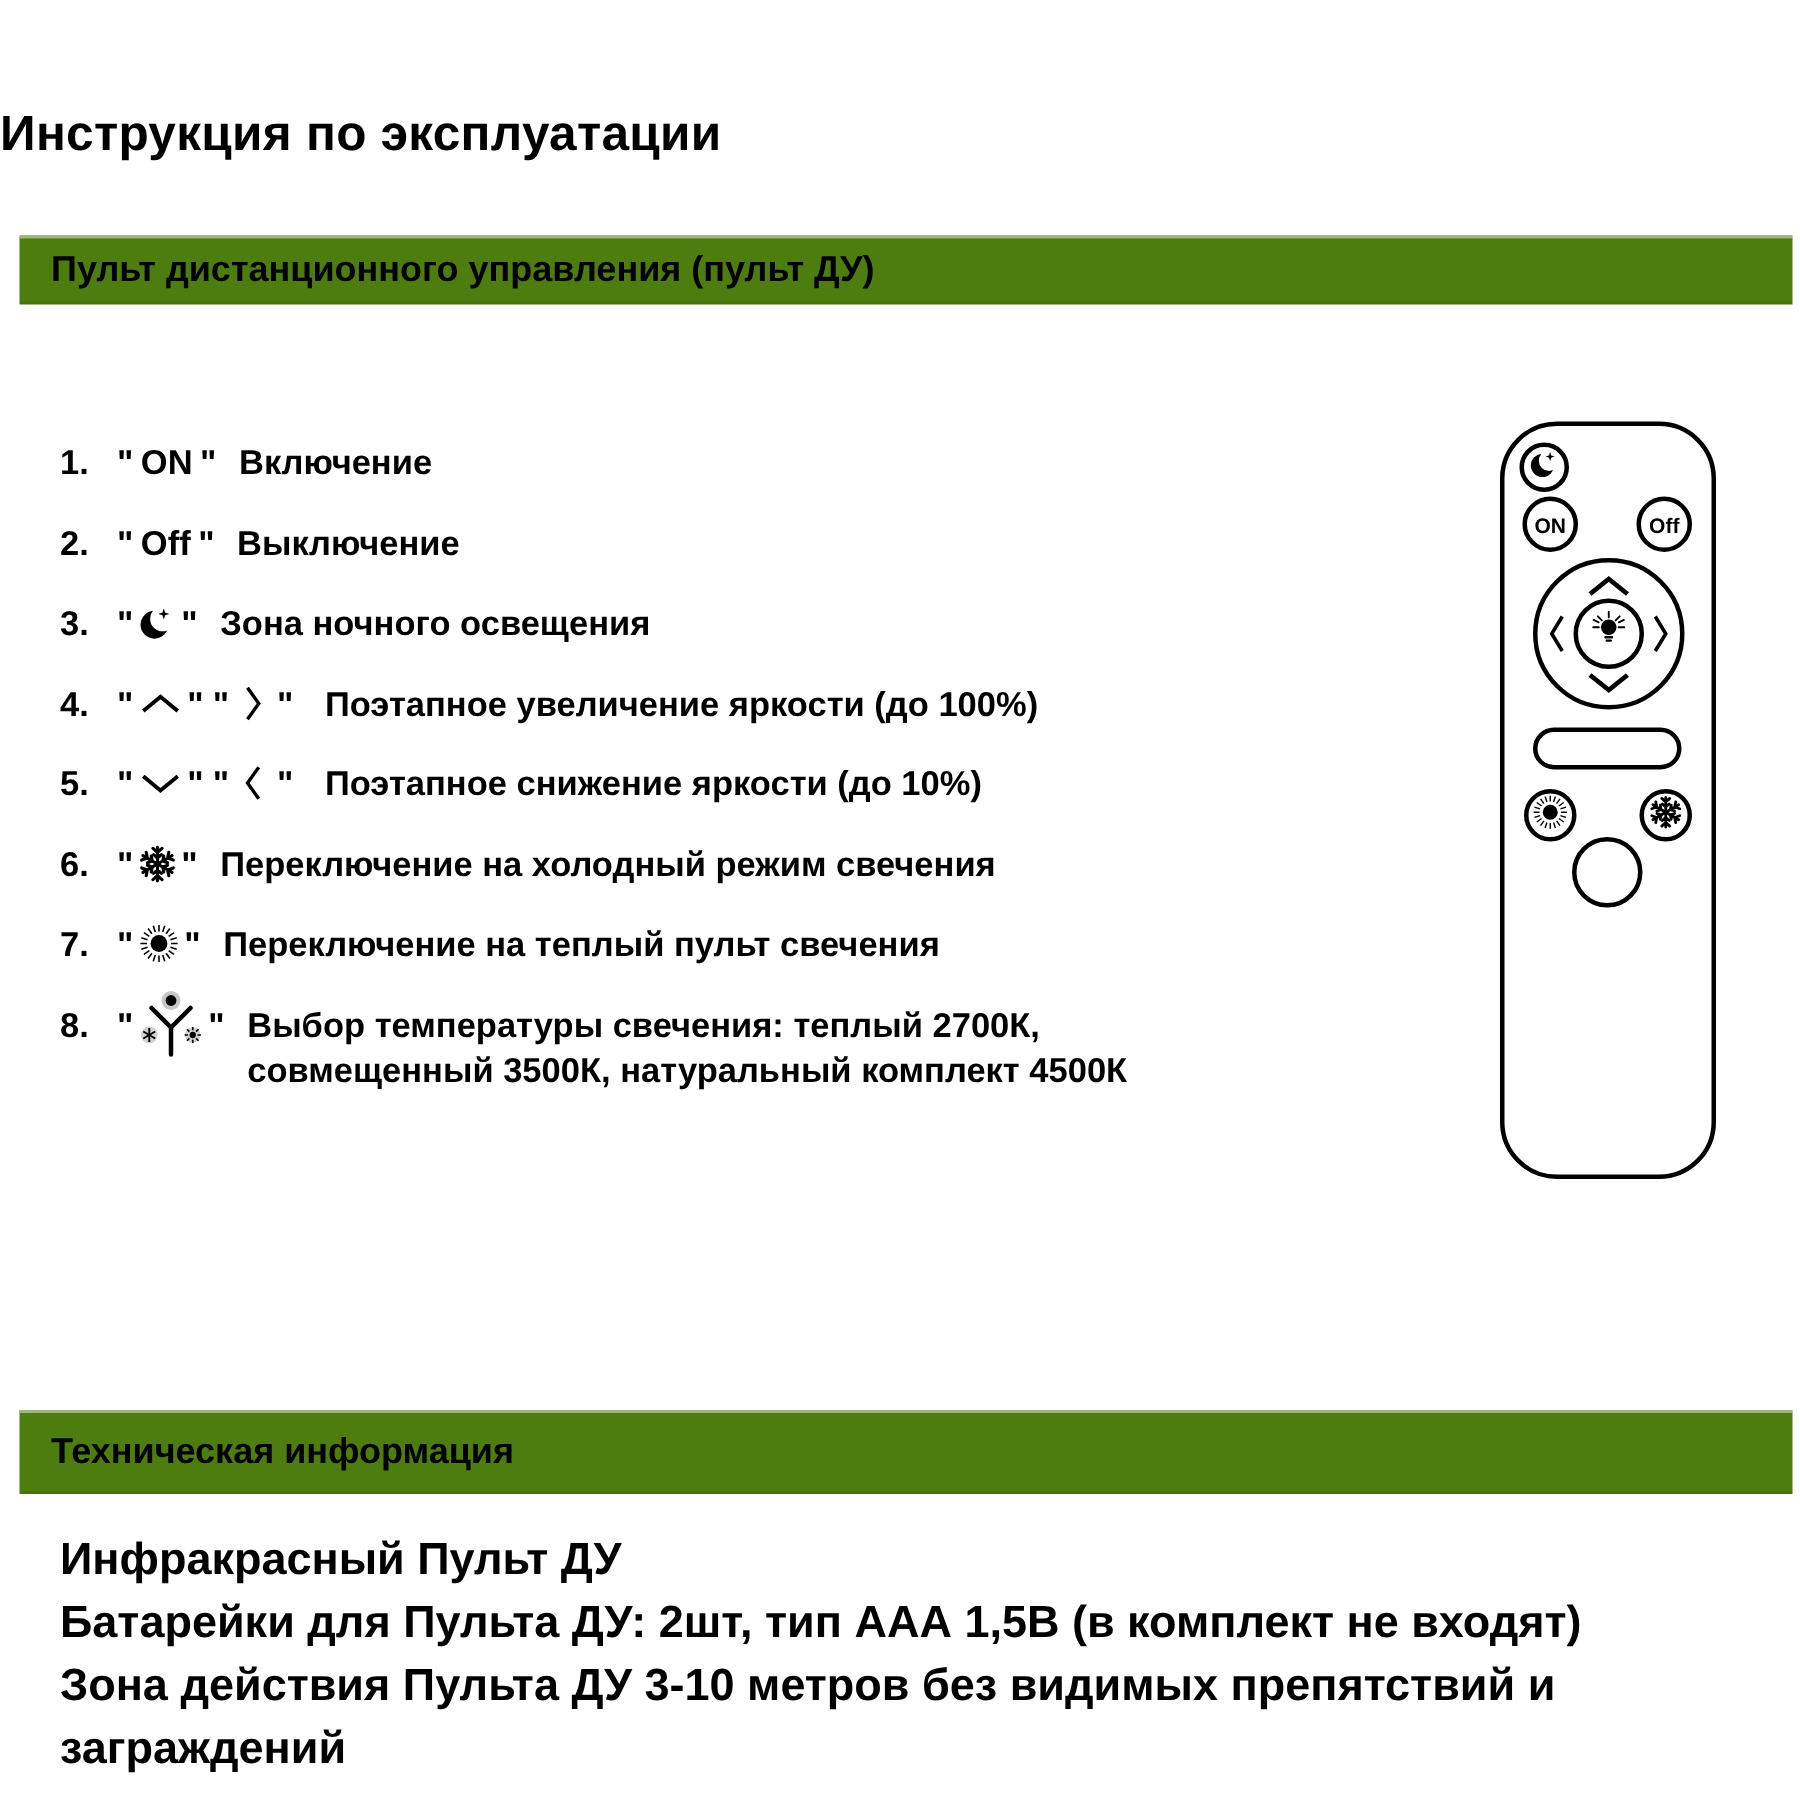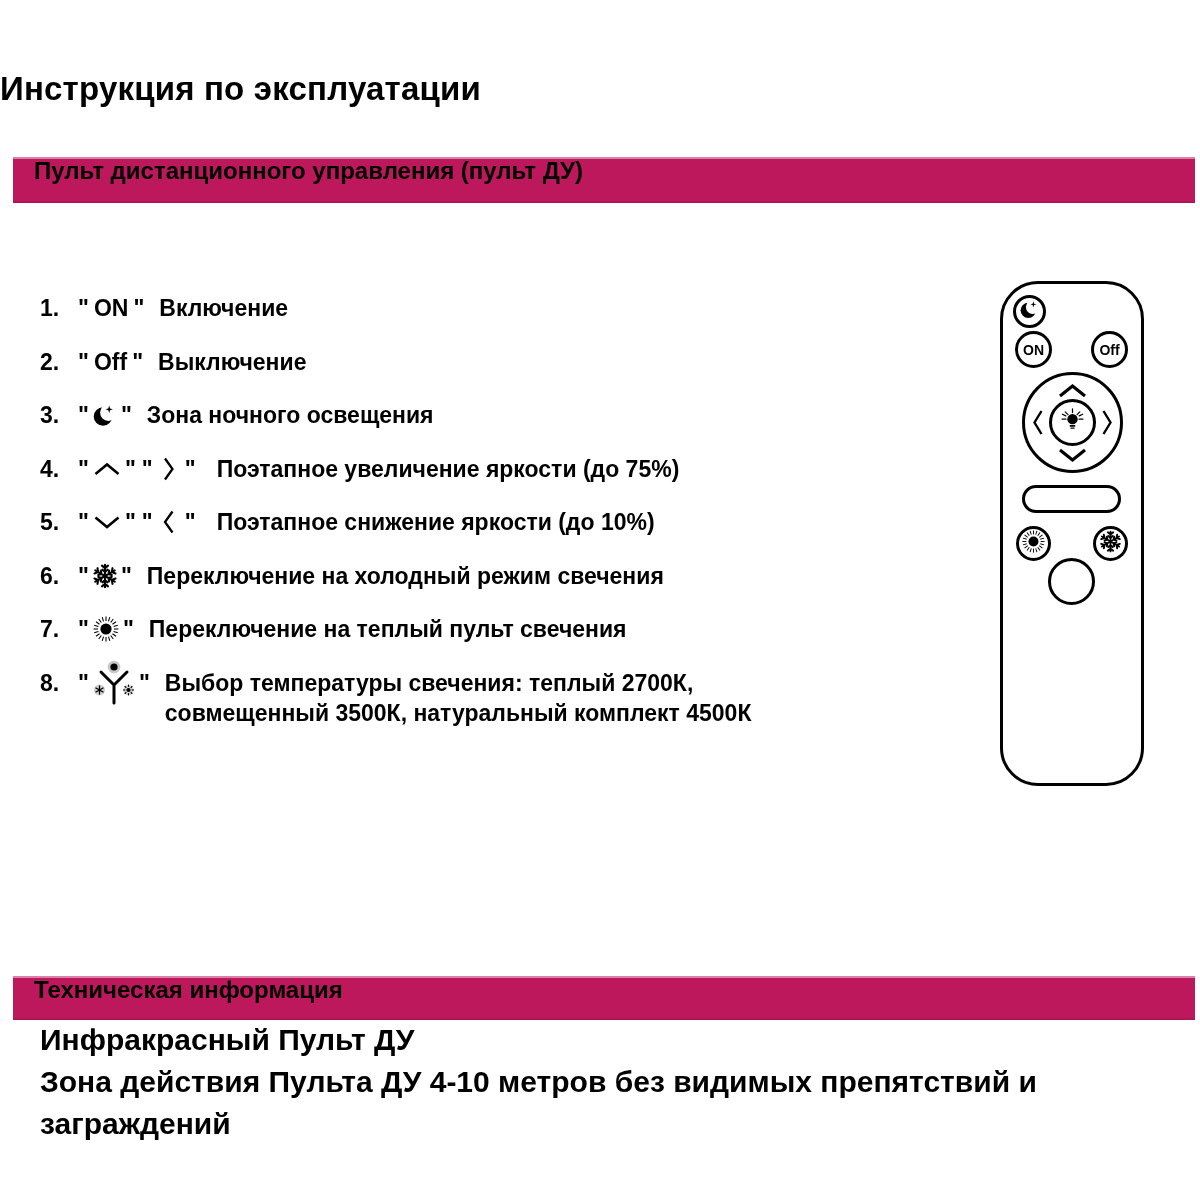--- a/index.html
+++ b/index.html
@@ -6,27 +6,27 @@
   body{
     width:1200px;height:1200px;position:relative;background:#ffffff;
     font-family:"Liberation Sans","DejaVu Sans",sans-serif;
     font-weight:700;color:#000;overflow:hidden;
   }
   .title{
     position:absolute;top:70px;left:0;width:100%;margin:0;
     font-size:33px;letter-spacing:0.2px;
   }
   .section-bar{
-    position:absolute;left:13px;right:5px;height:46px;background:#be185d;
-    display:flex;align-items:flex-start;padding-left:21px;font-size:24px;
+    position:absolute;left:13px;right:5px;height:46px;background:#4d7c0f;
+    display:flex;align-items:center;padding-left:21px;font-size:24px;
     box-shadow:inset 0 2px 0 rgba(255,255,255,.45), inset 0 -2px 0 rgba(0,0,0,.07);
     box-sizing:border-box;
   }
   #bar1{top:157px;}
-  #bar2{top:976px;height:44px;}
+  #bar2{top:940px;height:56px;}
 
   
   #instruction-list{
     position:absolute;left:40px;top:293px;width:930px;
     display:flex;flex-direction:column;gap:23.5px;font-size:23px;
   }
   .list-item{display:flex;align-items:center;min-height:30px;line-height:30px;}
   .list-item.multiline{align-items:flex-start;}
   .num{min-width:27px;margin-right:8px;}
   .q{margin:0 3px;}
@@ -127,21 +127,21 @@
         </svg>
       </span>
       <span class="q">"</span>
       <span class="q">"</span>
       <span class="icon-wrap">
         <svg width="15" height="28" viewBox="0 0 15 28">
           <polyline points="4,3.5 11.5,14 4,24.5" fill="none" stroke="currentColor" stroke-width="2.3"></polyline>
         </svg>
       </span>
       <span class="q">"</span>
-      <span class="label">Поэтапное увеличение яркости (до 75%)</span>
+      <span class="label">Поэтапное увеличение яркости (до 100%)</span>
     </div>
     <div class="list-item gap2">
       <span class="num">5.</span>
       <span class="q">"</span>
       <span class="icon-wrap">
         <svg width="30" height="16" viewBox="0 0 30 16">
           <polyline points="3.5,3.5 15,13 26.5,3.5" fill="none" stroke="currentColor" stroke-width="2.6"></polyline>
         </svg>
       </span>
       <span class="q">"</span>
@@ -319,14 +319,15 @@
   </div>
   <div id="btn-round"></div>
 </div>
 
 <div class="section-bar" id="bar2">
   <span>Техническая информация</span>
 </div>
 
 <div id="tech">
   <p>Инфракрасный Пульт ДУ</p>
-  <p>Зона действия Пульта ДУ 4-10 метров без видимых препятствий и заграждений</p>
+  <p>Батарейки для Пульта ДУ: 2шт, тип ААА 1,5В (в комплект не входят)</p>
+  <p>Зона действия Пульта ДУ 3-10 метров без видимых препятствий и заграждений</p>
 </div>
 
 </body></html>

